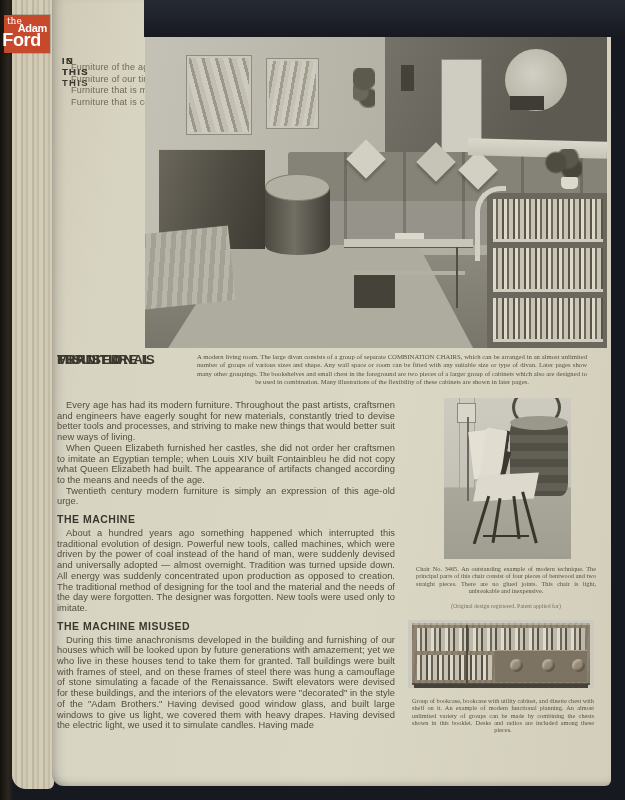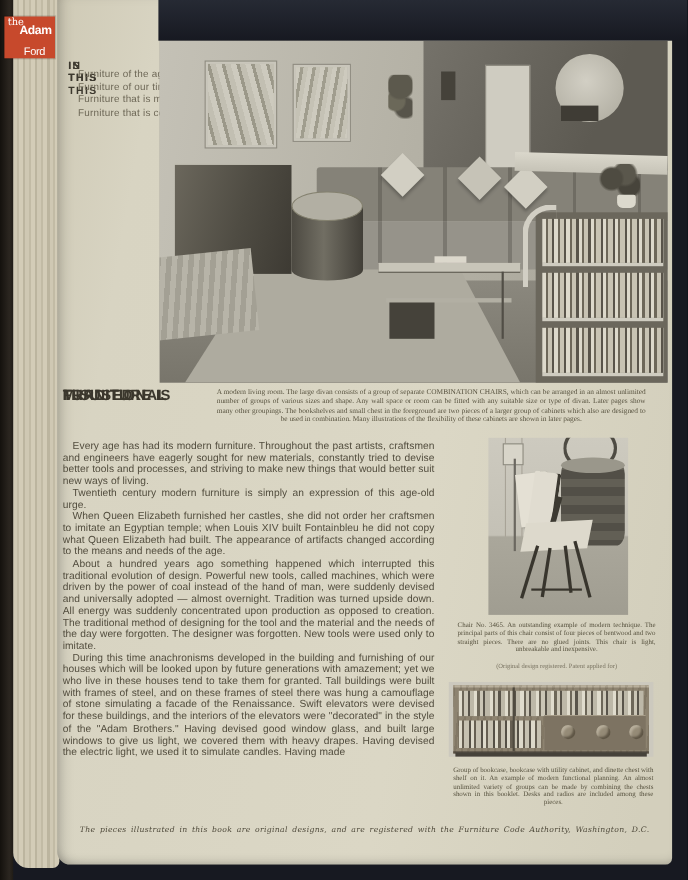--- a/index.html
+++ b/index.html
@@ -17,21 +17,21 @@
     box-shadow:inset 10px 0 14px -10px rgba(0,0,0,.35), inset 0 -8px 10px -8px rgba(0,0,0,.25);}
   .top-dark{left:144px;top:0;width:481px;height:37px;
     background:linear-gradient(#262a34,#171921);}
 
   
   .logo{left:4px;top:15px;width:46px;height:38px;background:#c7492c;
     box-shadow:0 0 0 1px rgba(0,0,0,.15);}
   .logo span{position:absolute;color:#ffffff;line-height:1;}
   .logo-the{left:3px;top:2px;font-family:"DejaVu Serif",serif;font-size:9px;}
   .logo-henry{right:3px;top:8px;font-size:11px;font-weight:bold;letter-spacing:-.3px;}
-  .logo-ford{right:9px;top:28px;font-size:10px;font-weight:normal;letter-spacing:-.3px;}
+  .logo-ford{right:9px;top:16px;font-size:18px;font-weight:bold;letter-spacing:-.3px;}
 
   
   .inbook{left:10px;top:55px;width:125px;}
   .inbook-h{position:static;font-size:9.5px;font-weight:bold;color:#3c382e;
     letter-spacing:1.3px;line-height:11px;}
   .inbook-list{position:static;margin-top:7px;padding-left:9px;}
   .inbook-list div{position:static;font-size:9px;color:#6e6857;line-height:11.6px;letter-spacing:.2px;}
 
   
   .photo{left:93px;top:37px;width:462px;height:311px;overflow:hidden;background:#b3b0a4;}
@@ -233,23 +233,25 @@
     <div class="caption-main">A modern living room. The large divan consists of a group of separate COMBINATION CHAIRS, which can be arranged in an almost unlimited number of groups of various sizes and shape. Any wall space or room can be fitted with any suitable size or type of divan. Later pages show many other groupings. The bookshelves and small chest in the foreground are two pieces of a larger group of cabinets which also are designed to be used in combination. Many illustrations of the flexibility of these cabinets are shown in later pages.</div>
 
     <div class="title">
       <div>MISUSED</div>
       <div>FURNITURE IS</div>
       <div>TRADITIONAL</div>
     </div>
 
     <div class="body-col">
       <p>Every age has had its modern furniture. Throughout the past artists, craftsmen and engineers have eagerly sought for new materials, constantly tried to devise better tools and processes, and striving to make new things that would better suit new ways of living.</p>
+      <p>When Queen Elizabeth furnished her castles, she did not order her craftsmen to imitate an Egyptian temple; when Louis XIV built Fontainbleu he did not copy what Queen Elizabeth had built. The appearance of artifacts changed according to the means and needs of the age.</p>
       <p>Twentieth century modern furniture is simply an expression of this age-old urge.</p>
-      <p>When Queen Elizabeth furnished her castles, she did not order her craftsmen to imitate an Egyptian temple; when Louis XIV built Fontainbleu he did not copy what Queen Elizabeth had built. The appearance of artifacts changed according to the means and needs of the age.</p>
+      <h2>THE MACHINE</h2>
       <p>About a hundred years ago something happened which interrupted this traditional evolution of design. Powerful new tools, called machines, which were driven by the power of coal instead of the hand of man, were suddenly devised and universally adopted — almost overnight. Tradition was turned upside down. All energy was suddenly concentrated upon production as opposed to creation. The traditional method of designing for the tool and the material and the needs of the day were forgotten. The designer was forgotten. New tools were used only to imitate.</p>
+      <h2>THE MACHINE MISUSED</h2>
       <p>During this time anachronisms developed in the building and furnishing of our houses which will be looked upon by future generations with amazement; yet we who live in these houses tend to take them for granted. Tall buildings were built with frames of steel, and on these frames of steel there was hung a camouflage of stone simulating a facade of the Renaissance. Swift elevators were devised for these buildings, and the interiors of the elevators were "decorated" in the style of the "Adam Brothers." Having devised good window glass, and built large windows to give us light, we covered them with heavy drapes. Having devised the electric light, we used it to simulate candles. Having made</p>
     </div>
 
     <div class="chphoto">
       <div class="ch-line1"></div>
       <div class="ch-line2"></div>
       <div class="ch-lampbox"></div>
       <div class="ch-pole"></div>
       <div class="ch-papers"></div>
       <div class="ch-handle"></div>
@@ -274,21 +276,20 @@
       <div class="bk-books-low"></div>
       <div class="bk-div1"></div>
       <div class="bk-door"></div>
       <div class="bk-knob k1"></div>
       <div class="bk-knob k2"></div>
       <div class="bk-knob k3"></div>
       <div class="bk-base"></div>
     </div>
     <div class="caption-book">Group of bookcase, bookcase with utility cabinet, and dinette chest with shelf on it. An example of modern functional planning. An almost unlimited variety of groups can be made by combining the chests shown in this booklet. Desks and radios are included among these pieces.</div>
 
-    <div class="footer">The pieces illustrated in this book are original designs, and are registered with the Furniture Code Authority, Washington, D.C.</div>
   </div>
 
   <div class="top-dark"></div>
 
   <div class="logo">
     <span class="logo-the">the</span>
     <span class="logo-henry">Adam</span>
     <span class="logo-ford">Ford</span>
   </div>
 </div>

